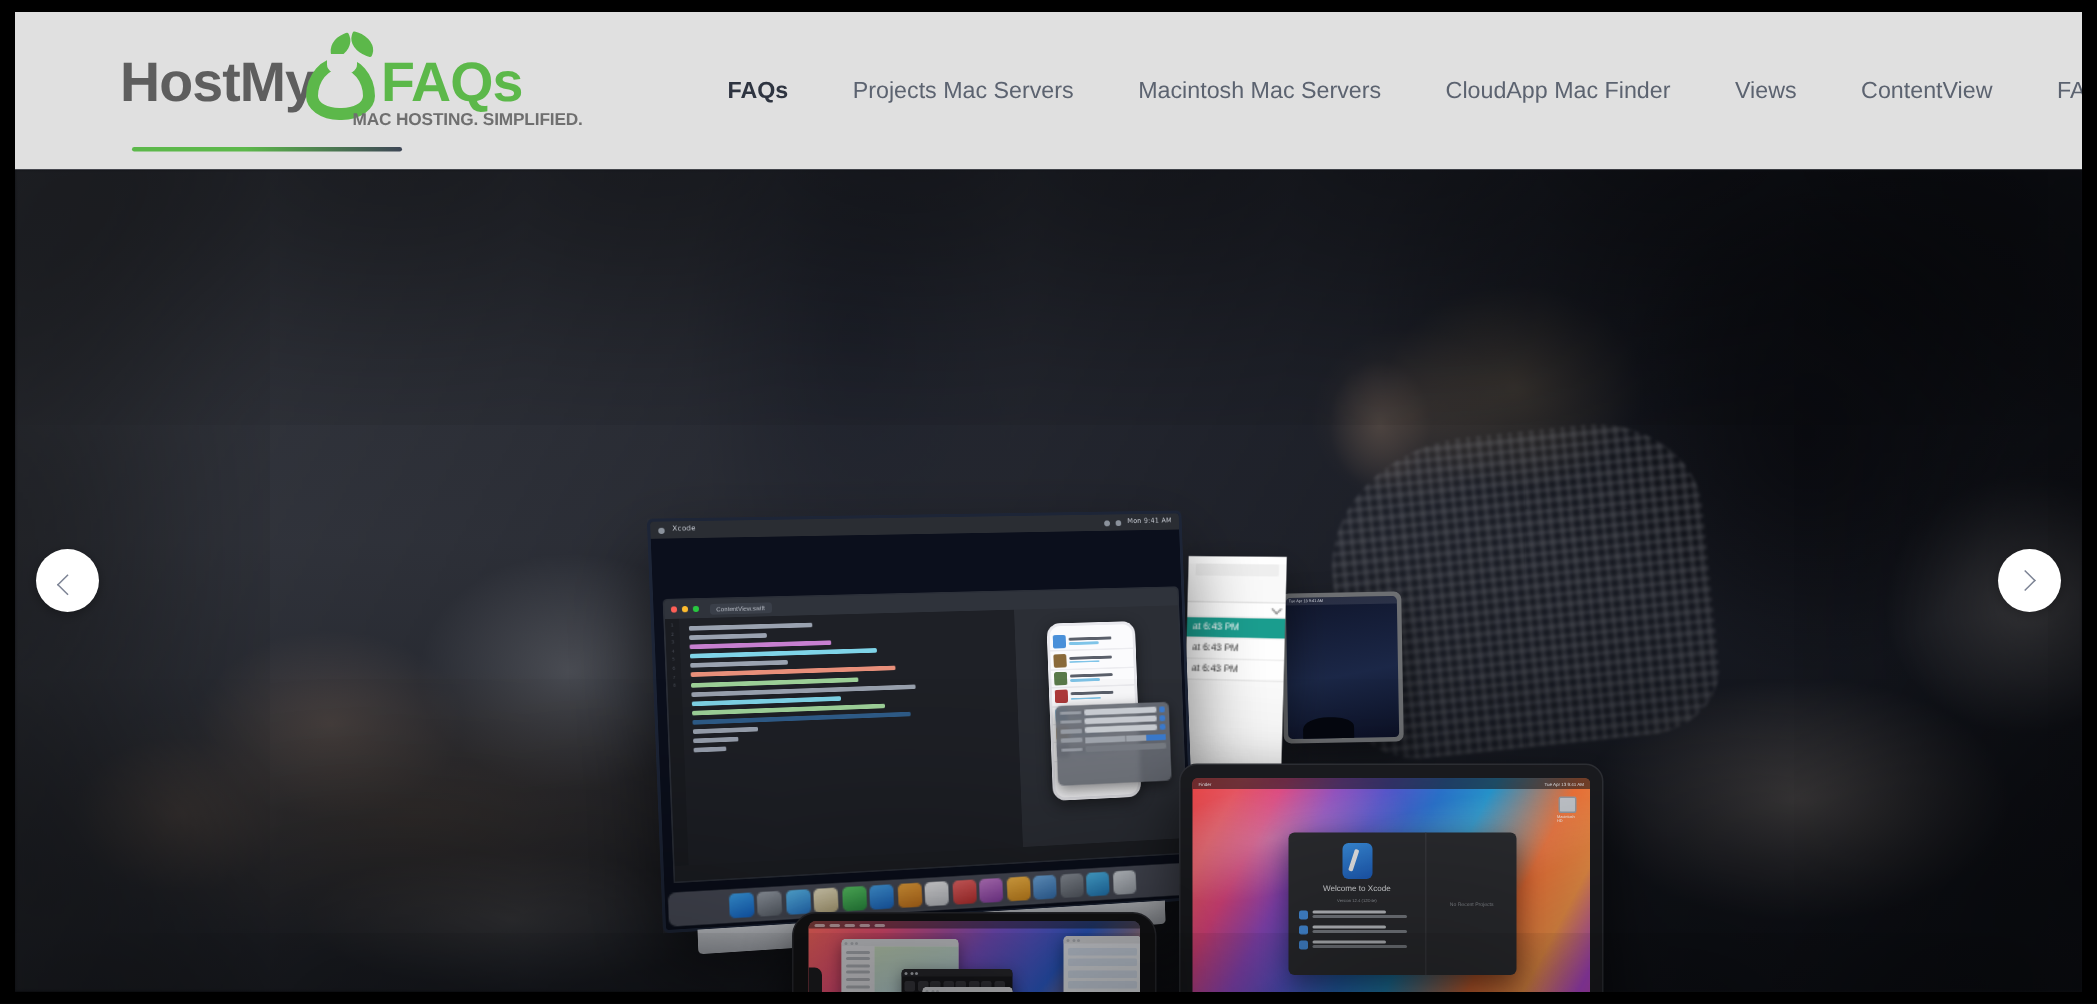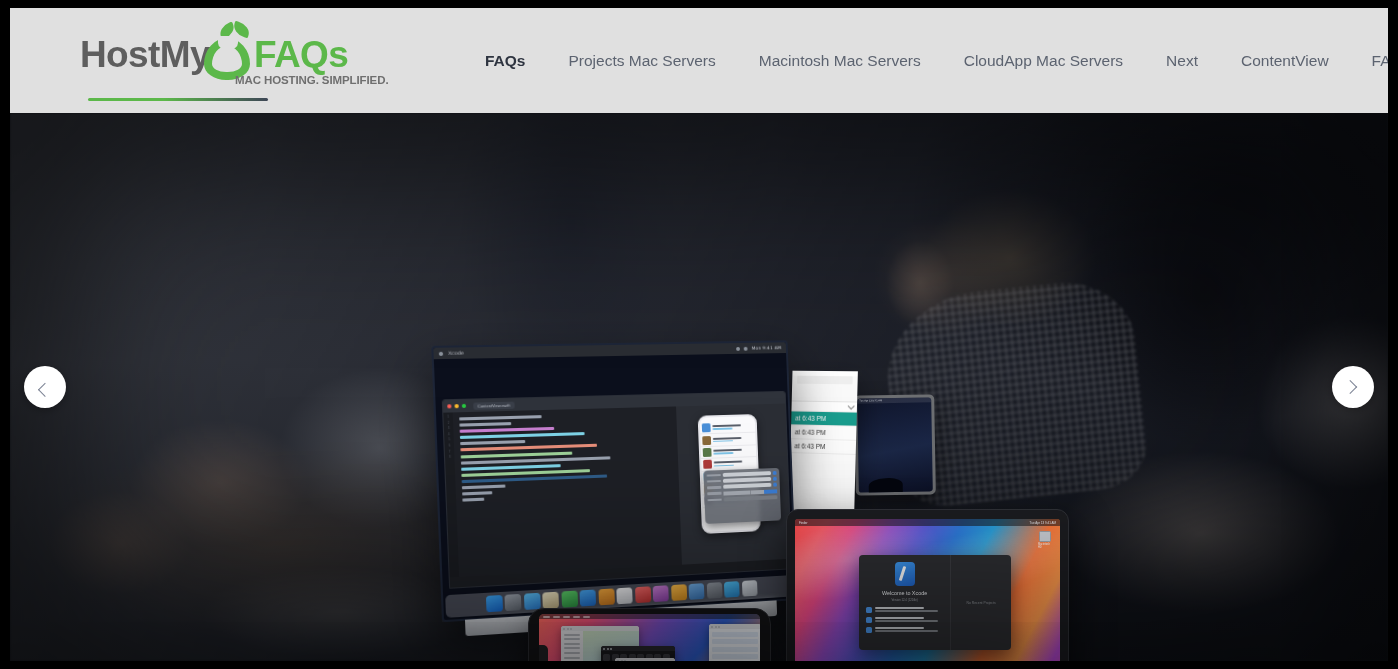--- a/index.html
+++ b/index.html
@@ -535,22 +535,22 @@
         </div>
 
         <div class="logo-tagline">MAC HOSTING. SIMPLIFIED.</div>
         <div class="logo-rule"></div>
       </div>
 
       <nav class="main-nav">
         <a class="nav-item is-active">FAQs</a>
         <a class="nav-item">Projects Mac Servers</a>
         <a class="nav-item">Macintosh Mac Servers</a>
-        <a class="nav-item">CloudApp Mac Servers</a>
-        <a class="nav-item">Next</a>
+        <a class="nav-item">CloudApp Mac Finder</a>
+        <a class="nav-item">Views</a>
         <a class="nav-item">ContentView</a>
         <a class="nav-item">FAQs</a>
 
       </nav>
     </header>
 
     <section class="hero">
 
       <div class="hero-photo"></div>
       <div class="shirt-check"></div>

